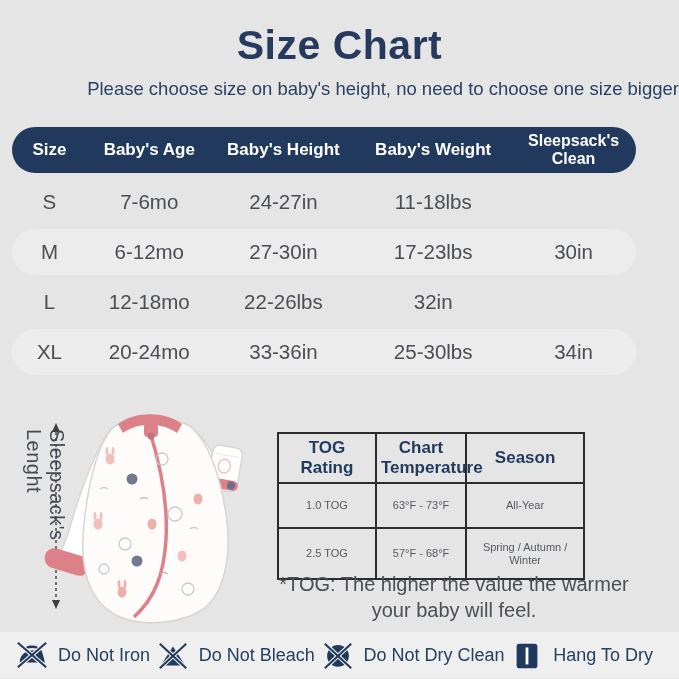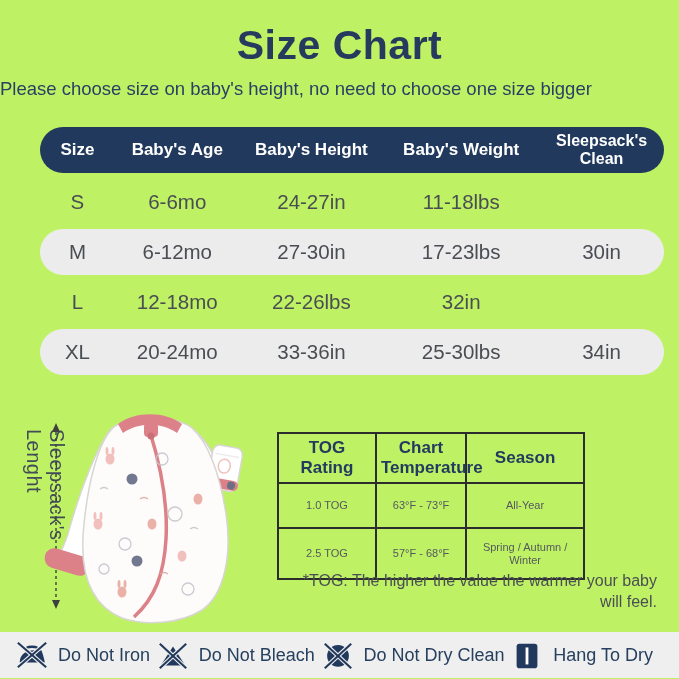--- a/index.html
+++ b/index.html
@@ -1,46 +1,46 @@
 <!DOCTYPE html>
 <html><head>
 <meta charset="utf-8">
 <style>
   html,body{margin:0;padding:0;background:#fff;}
-  #stage{position:relative;width:679px;height:679px;background:#bef264;overflow:hidden;
+  #stage{position:relative;width:679px;height:679px;background:#e5e5e5;overflow:hidden;
          font-family:"Liberation Sans",sans-serif;}
   
   .title{position:absolute;top:22px;left:0;width:100%;text-align:center;
          font-size:41px;font-weight:bold;color:#263a5e;letter-spacing:.5px;}
-  .subtitle{position:absolute;top:78px;left:0;width:100%;text-align:left;
+  .subtitle{position:absolute;top:78px;left:0;width:100%;text-align:right;
             font-size:18.5px;color:#2b4164;white-space:nowrap;}
   
-  .size-table{position:absolute;top:127px;left:40px;width:624px;}
+  .size-table{position:absolute;top:127px;left:12px;width:624px;}
   .srow{display:grid;grid-template-columns:12% 20% 23% 25% 20%;align-items:center;text-align:center;}
   .shead{background:#21395c;border-radius:24px;height:46px;color:#fff;font-weight:bold;font-size:17px;}
   .shead .hcell{line-height:1.12;}
   .shead .hcell.small{font-size:16px;padding:0 6px;}
   .drow{height:50px;font-size:20.5px;color:#4a4d52;}
   .drow.pill{height:46px;margin:2px 0;background:#ececec;border-radius:23px;}
   .size-table .rows{margin-top:4px;}
   
   .illo{position:absolute;top:403px;left:0;width:272px;height:229px;}
   .measure-label{position:absolute;top:26px;left:22px;height:180px;
                  writing-mode:vertical-rl;font-size:20px;color:#434b57;letter-spacing:.5px;}
   .measure-arrow{position:absolute;top:20px;left:50px;}
   .sack{position:absolute;top:1px;left:40px;}
   
   .tog{position:absolute;top:432px;left:277px;width:308px;border-collapse:collapse;table-layout:fixed;}
   .tog td{border:2px solid #2c2c2c;text-align:center;vertical-align:middle;padding:3px 4px;}
   .tog .th{font-weight:bold;color:#223b5e;font-size:17px;height:42px;line-height:1.2;}
   .tog .td{color:#55595e;font-size:11px;line-height:1.15;}
   .tog tr.r1 td{height:37px;}
   .tog tr.r2 td{height:43px;}
-  .tog-note{position:absolute;top:571px;left:285px;width:372px;text-align:right;
-            font-size:16px;color:#4b4f54;line-height:1.3;}
+  .tog-note{position:absolute;top:571px;left:268px;width:372px;text-align:center;
+            font-size:20px;color:#4b4f54;line-height:1.3;}
   
   .care{position:absolute;left:0;top:632px;width:679px;height:46px;background:#efefef;
         display:flex;align-items:center;justify-content:space-between;padding:0 26px 0 15px;box-sizing:border-box;}
   .care-item{display:flex;align-items:center;gap:9px;}
   .care-label{font-size:18px;color:#27405f;white-space:nowrap;}
 </style>
 </head>
 <body>
 
 <div id="stage">
@@ -52,21 +52,21 @@
     <div class="srow shead">
       <div class="hcell">Size</div>
       <div class="hcell">Baby's Age</div>
       <div class="hcell">Baby's Height</div>
       <div class="hcell">Baby's Weight</div>
       <div class="hcell small">Sleepsack's Clean</div>
     </div>
     <div class="rows">
       <div class="srow drow">
         <div>S</div>
-        <div>6-6mo</div>
+        <div>7-6mo</div>
         <div>24-27in</div>
         <div>11-18lbs</div>
       </div>
       <div class="srow drow pill">
         <div>M</div>
         <div>6-12mo</div>
         <div>27-30in</div>
         <div>17-23lbs</div>
         <div>30in</div>
       </div>

